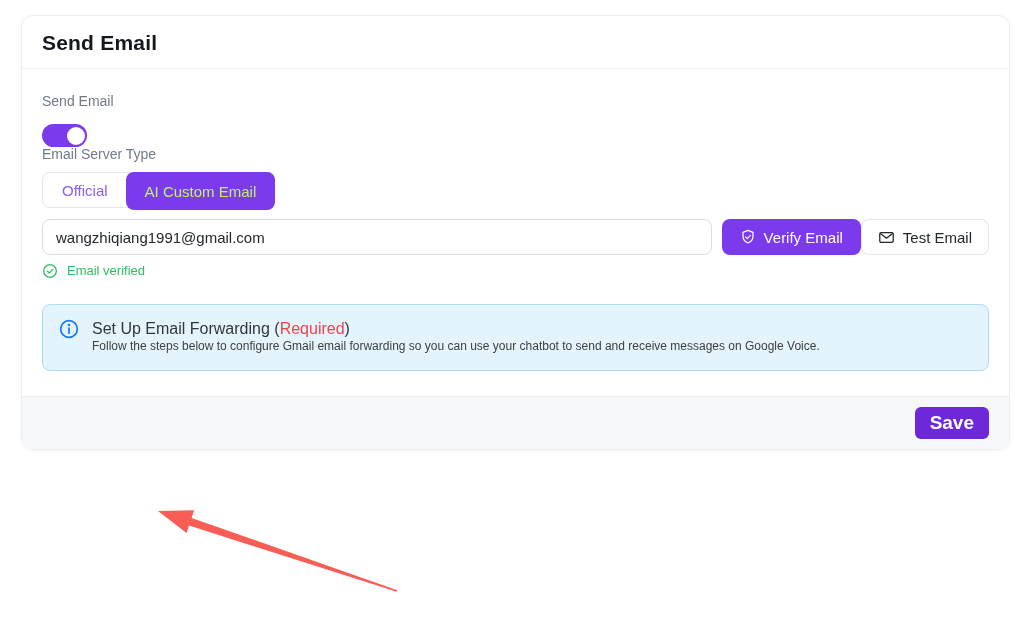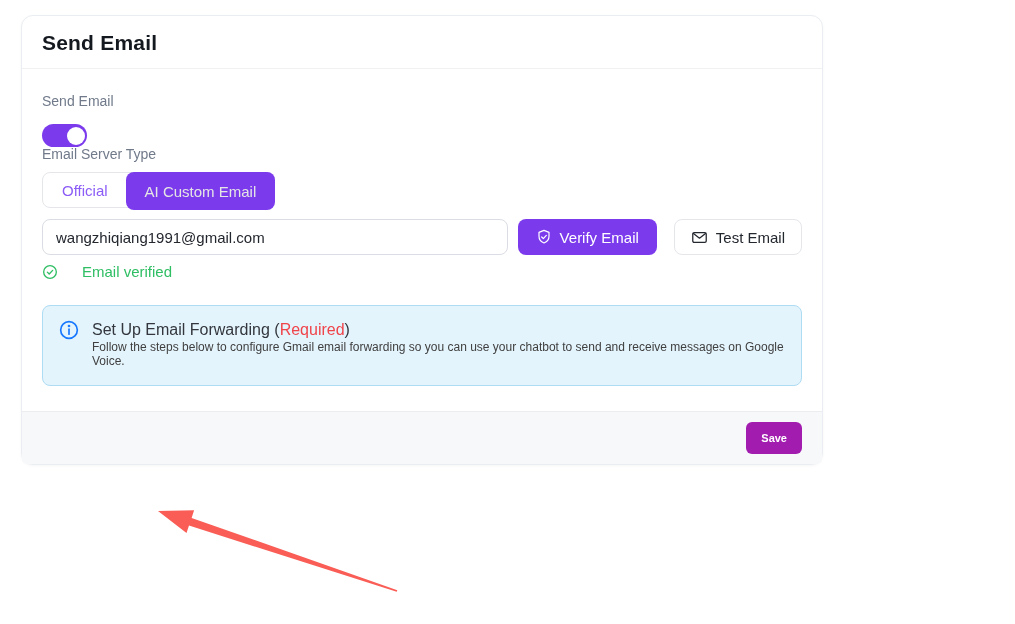--- a/index.html
+++ b/index.html
@@ -7,21 +7,21 @@
   body {
     background: #ffffff;
     font-family: "Liberation Sans", sans-serif;
     position: relative;
     overflow: hidden;
     color: #26292e;
   }
   .card {
     position: absolute;
     left: 21px; top: 15px;
-    width: 802px;
+    width: 989px;
     background: #fff;
     border: 1px solid #eaedf1;
     border-radius: 12px;
     box-shadow: 0 1px 3px rgba(0,0,0,0.04);
   }
   .card-header {
     padding: 15px 20px 13px 20px;
     border-bottom: 1px solid #f0f1f3;
   }
   .card-title {
@@ -72,21 +72,21 @@
     display: flex; align-items: center; justify-content: center;
     font-size: 15px;
     padding: 0 19px;
     color: #8b5cf6;
     cursor: pointer;
     border-radius: 8px;
     white-space: nowrap;
   }
   .seg-option.selected {
     background: #7c3aed;
-    color: #e5e5e5;
+    color: #bef264;
     margin: -1px;
     height: 38px;
   }
 
   
   .email-row {
     margin-top: 11px;
     display: flex;
     align-items: center;
   }
@@ -119,30 +119,29 @@
     background: #7c3aed;
     color: #fff;
     padding: 0 17px;
     margin-left: 10px;
   }
   .btn-outline {
     background: #fff;
     color: #23272e;
     border-color: #e4e6ea;
     padding: 0 16px;
-    margin-left: 17px;
   }
 
   .verified-row {
     margin-top: 8px;
     display: flex;
-    align-items: flex-end;
-    gap: 24px;
+    align-items: flex-start;
+    gap: 9px;
     color: #2fbe63;
-    font-size: 15px;
+    font-size: 13px;
   }
 
   
   .info-box {
     margin-top: 25px;
     background: #e4f4fc;
     border: 1px solid #aedcf3;
     border-radius: 8px;
     padding: 14px 0 17px 16px;
   }
@@ -183,24 +182,24 @@
 
   
   .card-footer {
     background: #f7f8fa;
     border-top: 1px solid #ecedf0;
     border-radius: 0 0 5px 5px;
     padding: 10px 20px;
     text-align: right;
   }
   .btn-save {
-    background: #a21caf;
+    background: #6d28d9;
     color: #fff;
     font-weight: 700;
-    font-size: 11px;
+    font-size: 19px;
     padding: 0 15px;
     height: 32px;
     border-radius: 6px;
     border: none;
     cursor: pointer;
     font-family: "Liberation Sans", sans-serif;
   }
 
   .icon { display: inline-flex; align-items: center; justify-content: center; flex: none; }
 

